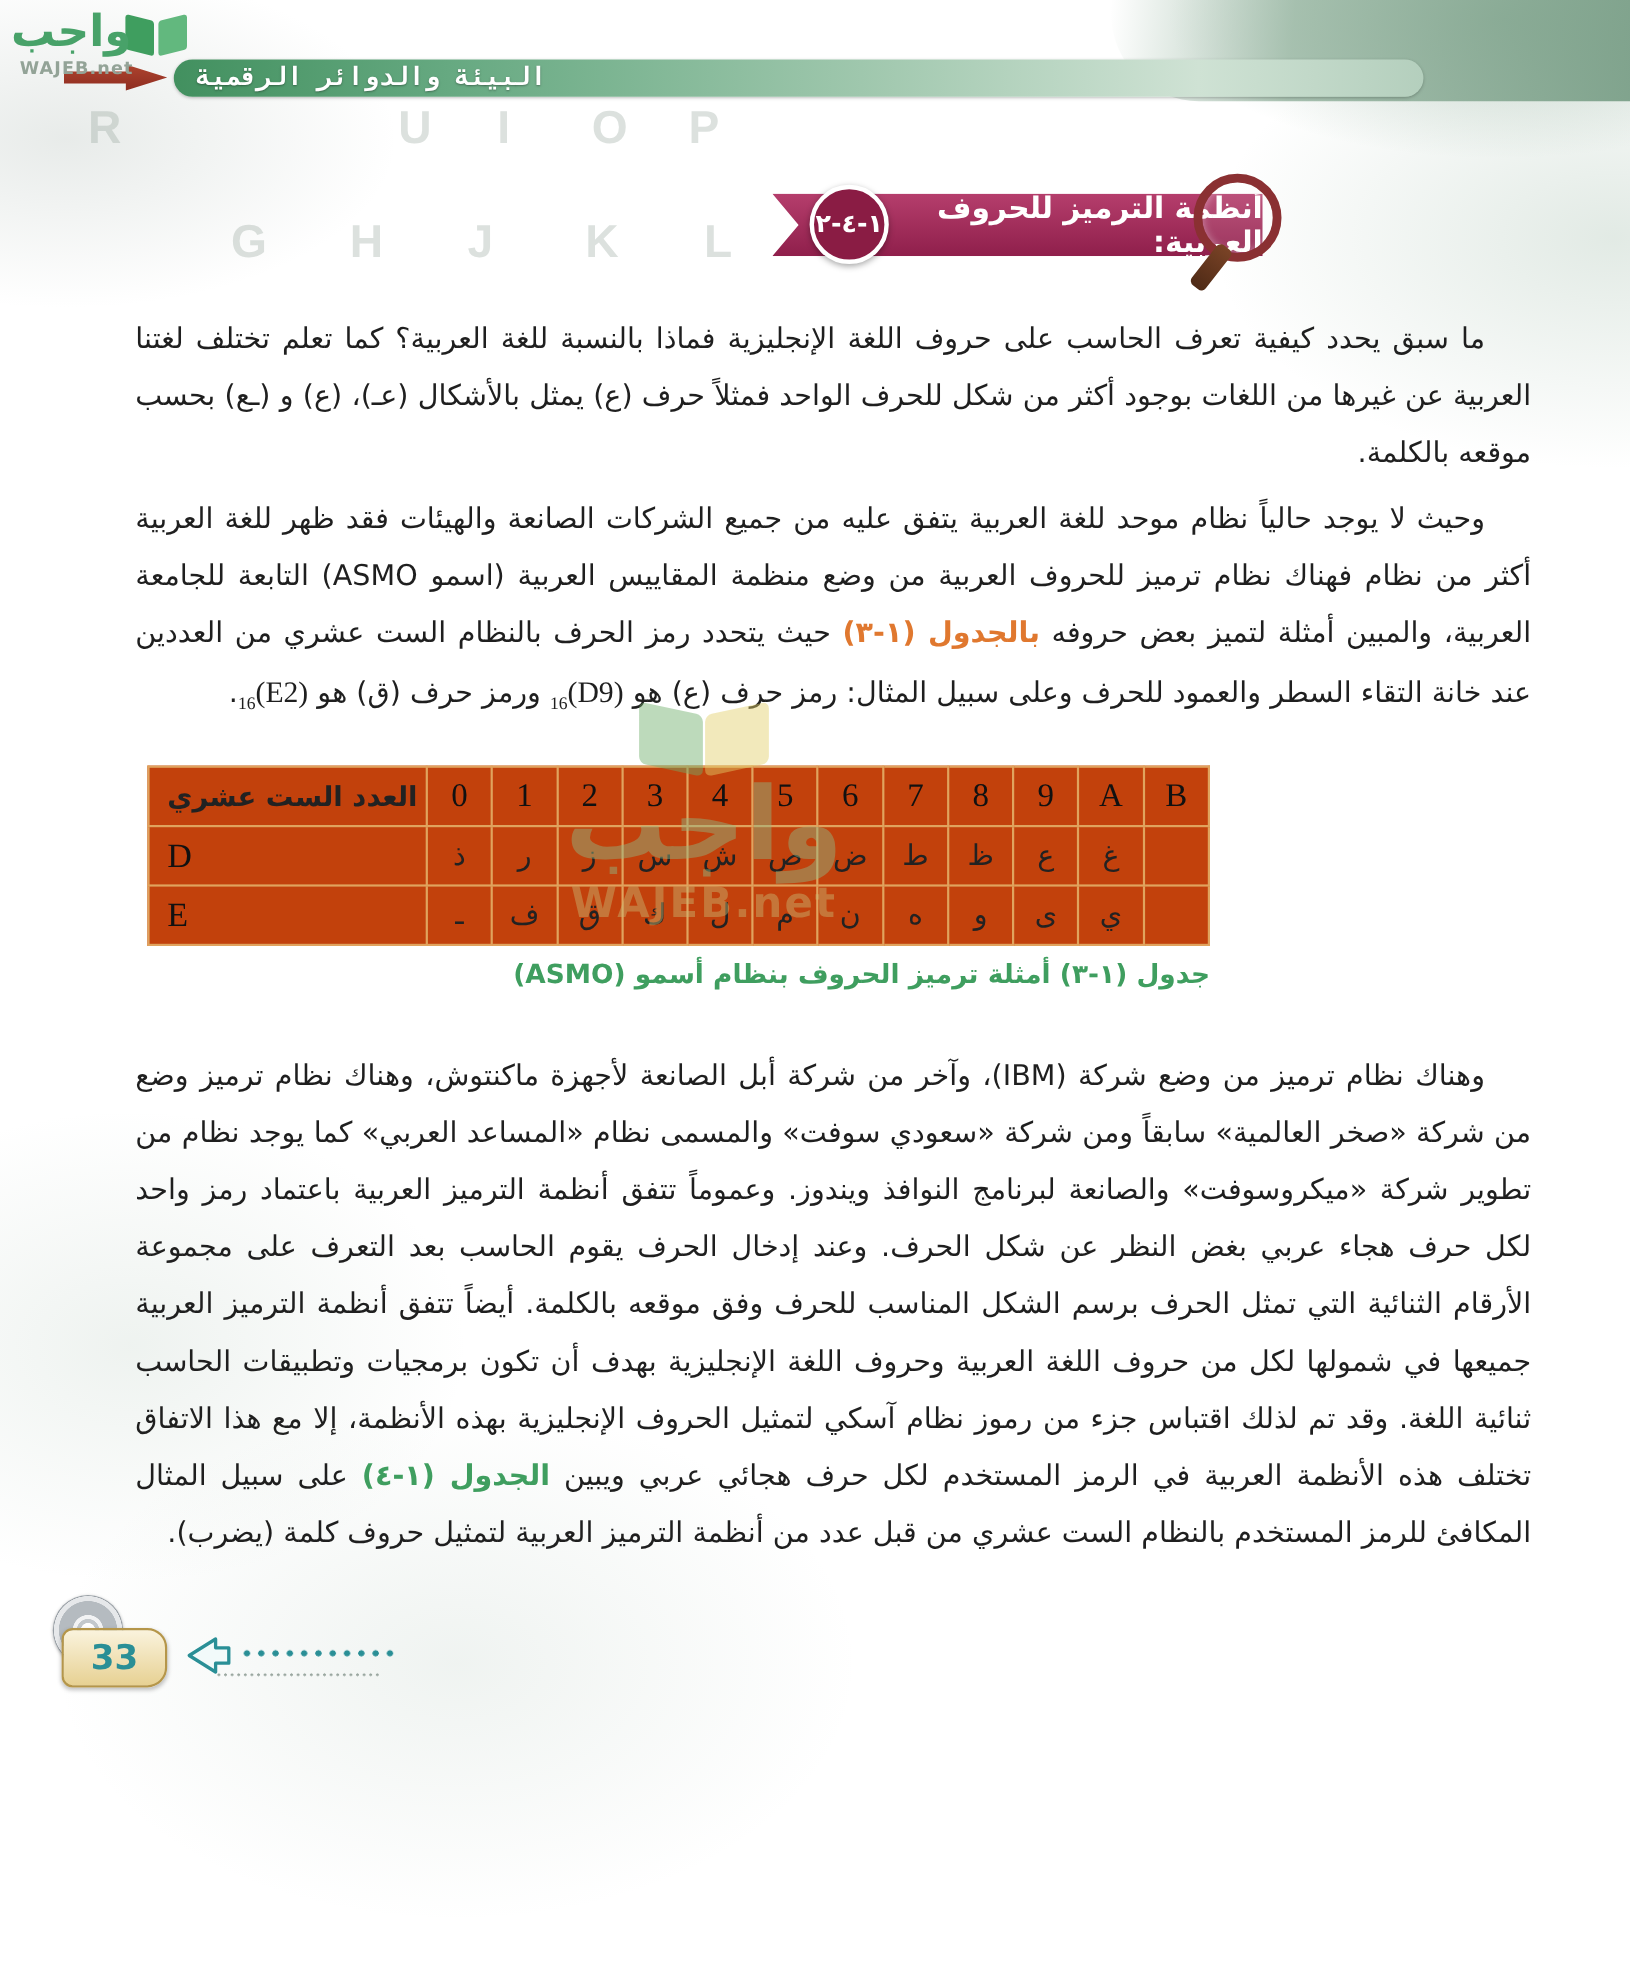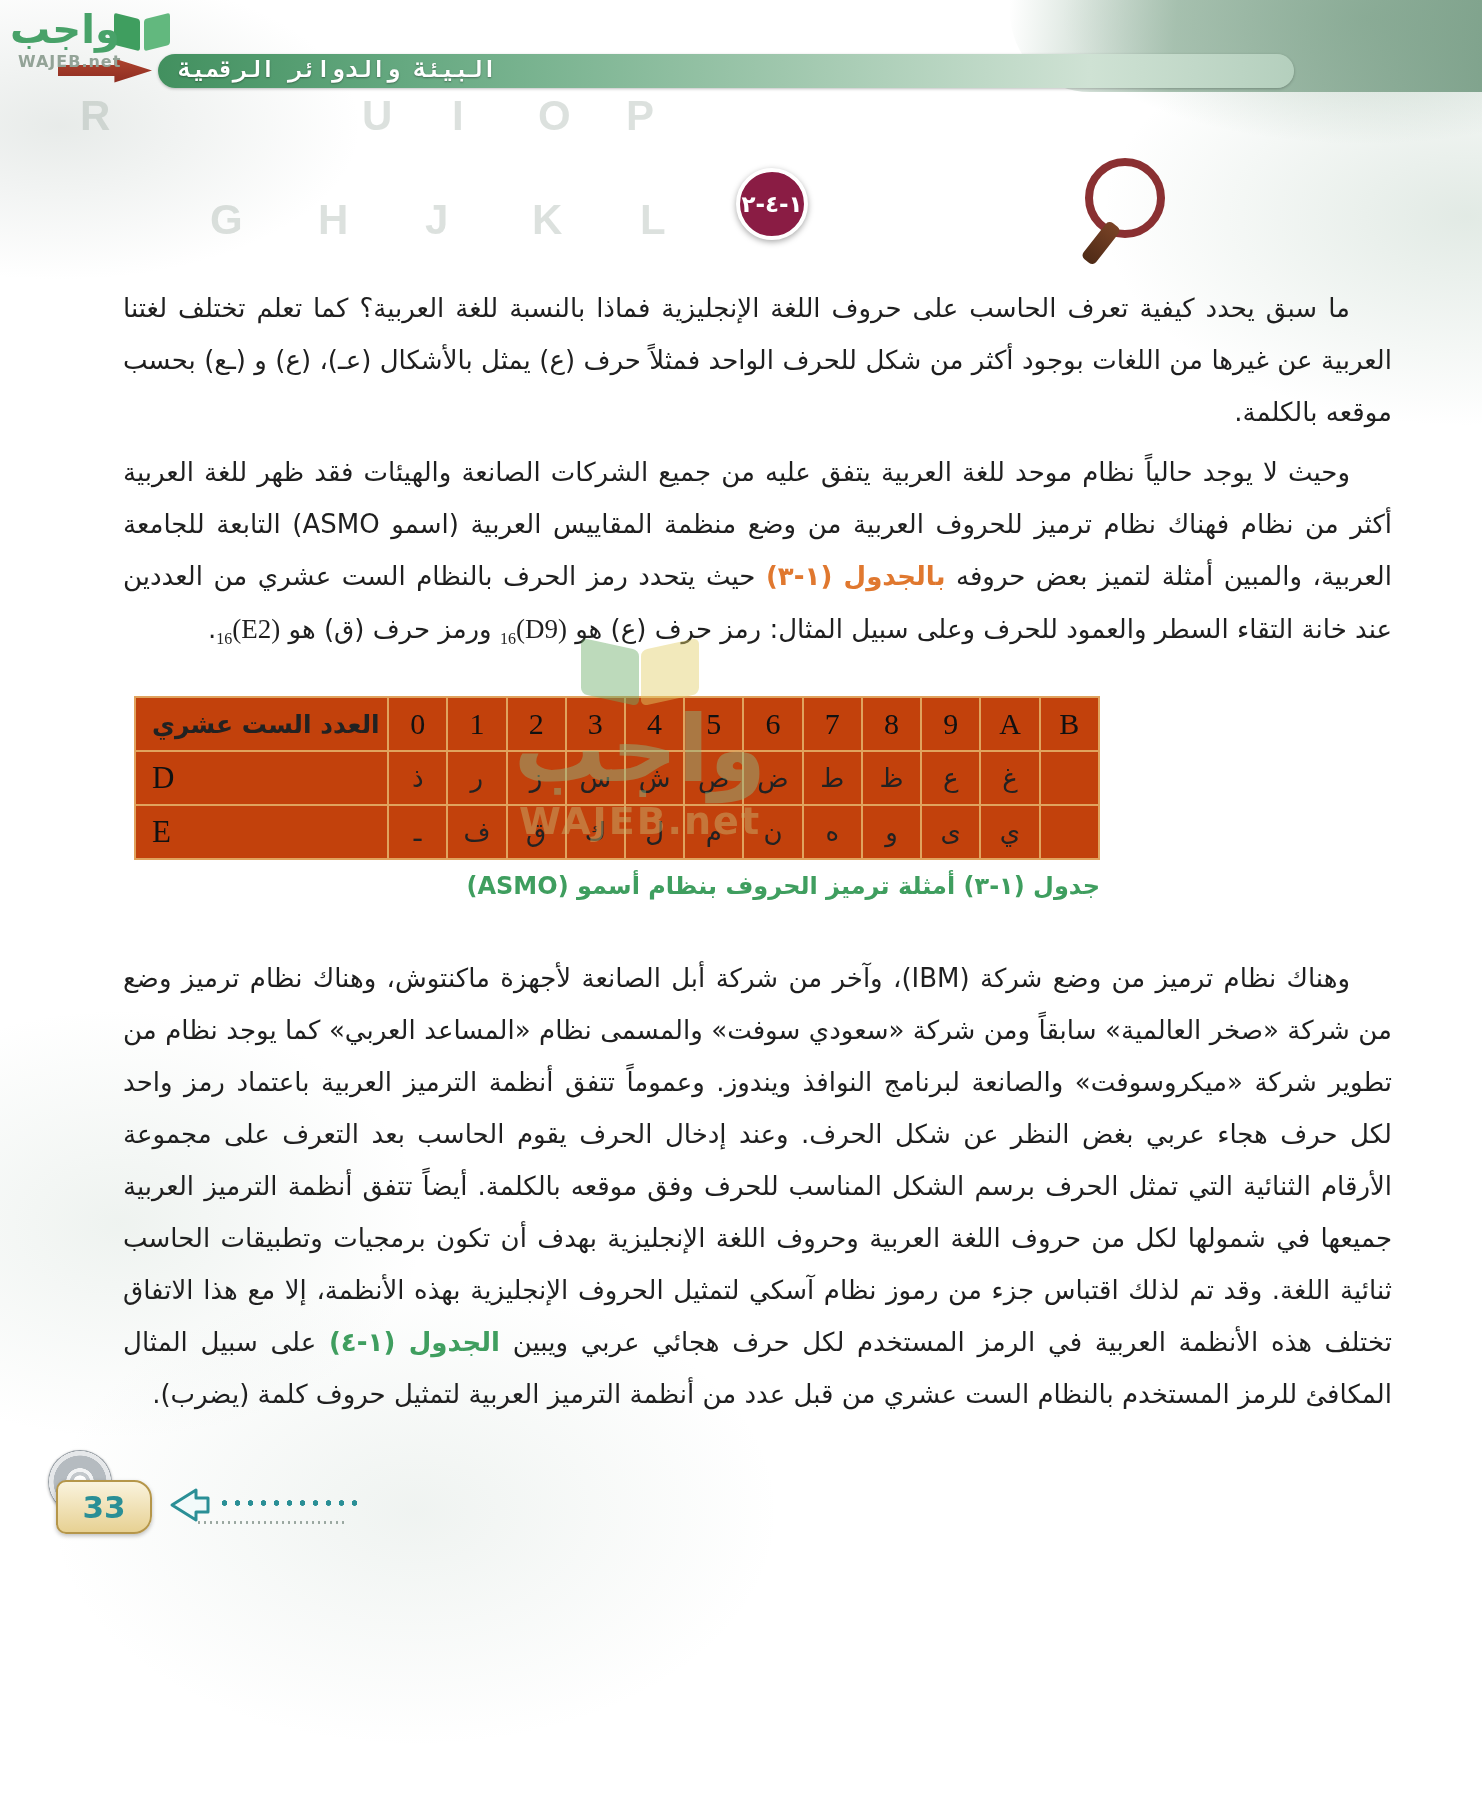--- a/index.html
+++ b/index.html
@@ -134,20 +134,23 @@
     <div class="logo-ar">واجب</div>
     <div class="logo-en">WAJEB.net</div>
   </div>
 
   <div class="red-arrow"></div>
 
   <div class="banner">
     <span class="banner-title">البيئة والدوائر الرقمية</span>
   </div>
 
+  <div class="ribbon">
+    <span class="ribbon-title">أنظمة الترميز للحروف العربية:</span>
+  </div>
   <div class="section-num">
     <span dir="ltr">١-٤-٢</span>
   </div>
   <div class="magnifier">
       <i class="mag-handle"></i>
     </div>
 
   <div class="content">
 
     <p class="para"><span>ما سبق يحدد كيفية تعرف الحاسب على حروف اللغة الإنجليزية فماذا بالنسبة للغة العربية؟ كما تعلم تختلف لغتنا العربية عن غيرها من اللغات بوجود أكثر من شكل للحرف الواحد فمثلاً حرف (ع) يمثل بالأشكال (عـ)، (ع) و (ـع) بحسب موقعه بالكلمة.</span></p>

